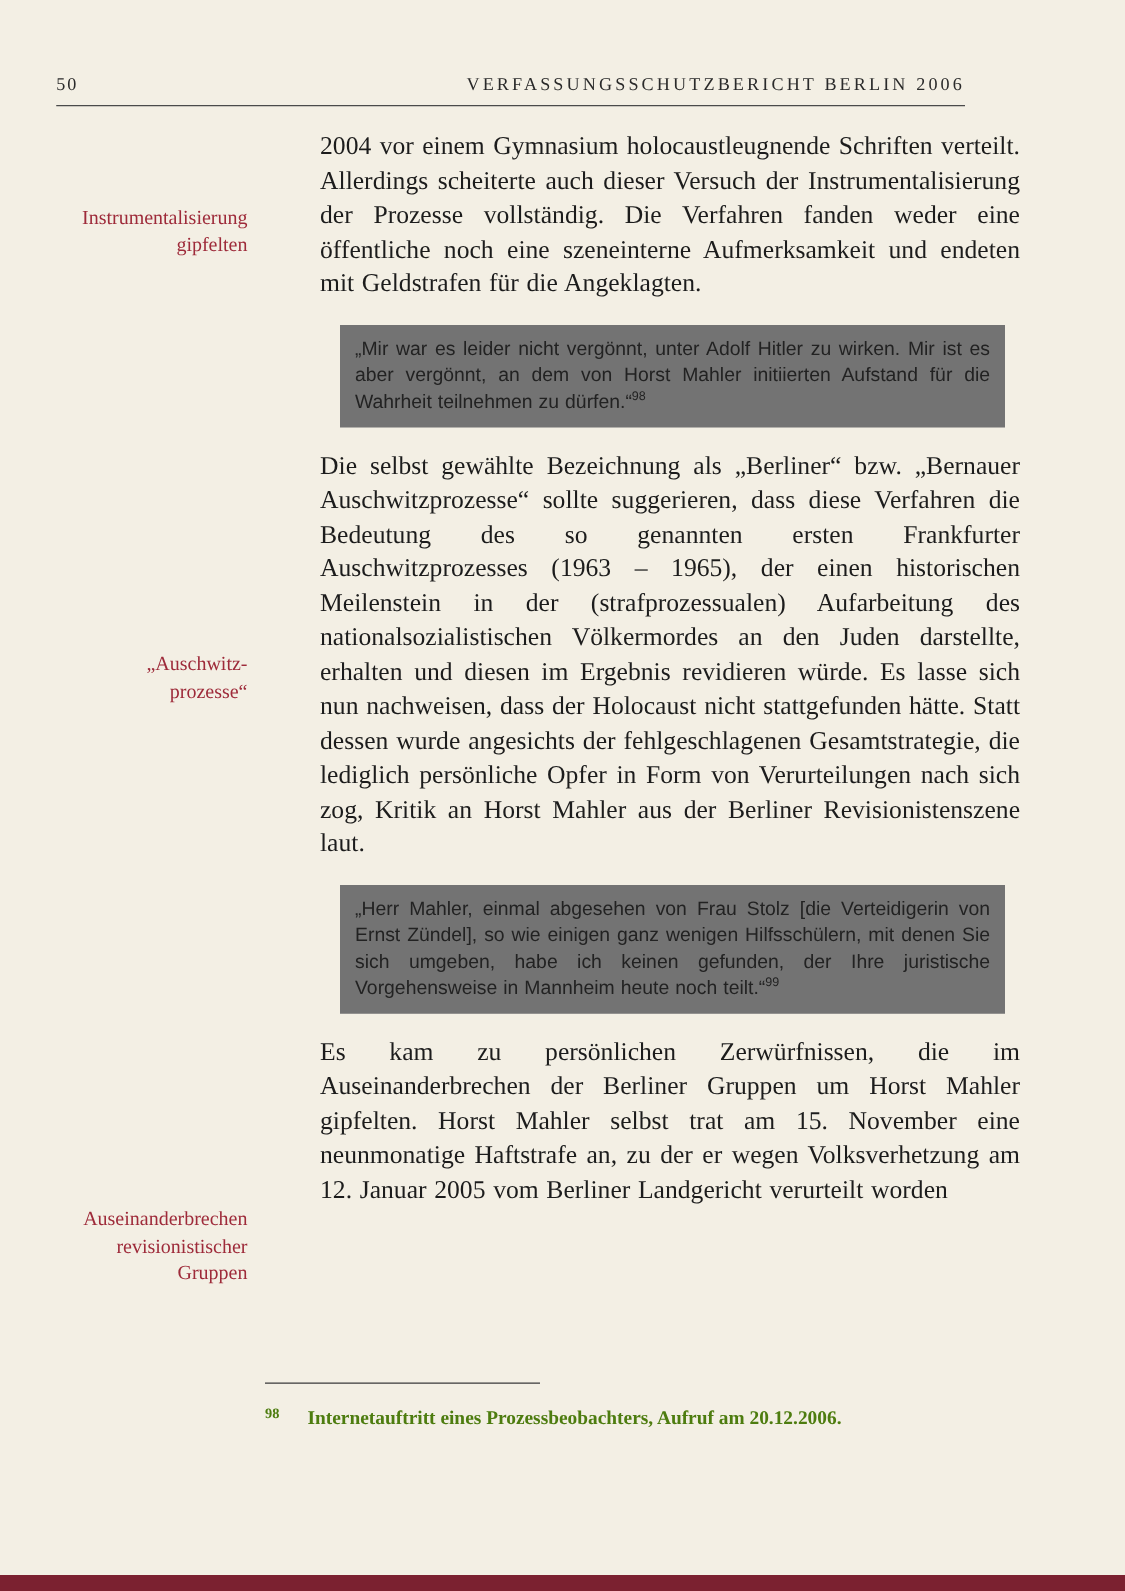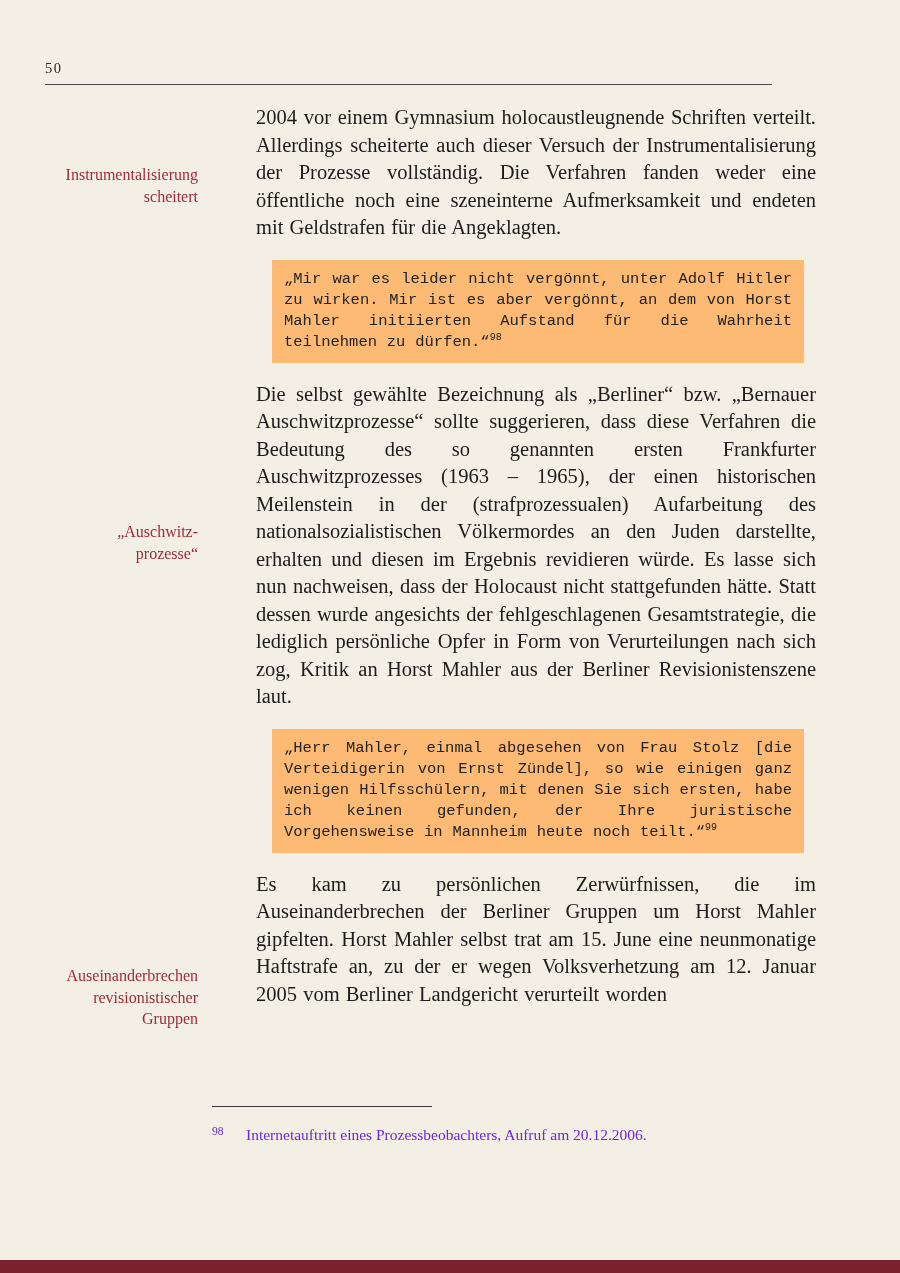--- a/index.html
+++ b/index.html
@@ -72,44 +72,45 @@
   }
   .content p {
     margin: 0 0 11px 0;
   }
 
   
   .quote {
     box-sizing: border-box;
     margin: 18px 0 18px 16px;
     width: 532px;
-    background: #fdba74;
+    background: #737373;
     padding: 9px 12px 10px 12px;
-    font-family: Liberation Mono, monospace;
+    font-family: Liberation Sans, sans-serif;
     font-size: 15.5px;
     line-height: 21px;
     word-spacing: 0.5px;
     text-align: justify;
     color: #222;
   }
   sup.ref {
     font-size: 10px;
     line-height: 0;
     vertical-align: super;
   }
 
   
   .footnotes {
     position: absolute;
     left: 212px;
     top: 1106px;
     width: 560px;
     font-size: 15.5px;
     line-height: 20px;
-    color: #6d28d9;
+    color: #4d7c0f;
+    font-weight: bold;
   }
   .fn-rule {
     width: 220px;
     border-top: 1.5px solid #3a3a3a;
     margin-bottom: 18px;
   }
   .fn {
     margin-bottom: 11px;
   }
   .fn-num {
@@ -129,38 +130,39 @@
     background: #7b2130;
   }
 </style>
 </head>
 <body>
 
 <div class="page">
 
   <div class="header">
     <span class="pagenum">50</span>
+    <span class="title">VERFASSUNGSSCHUTZBERICHT BERLIN 2006</span>
   </div>
   <div class="header-rule"></div>
 
-  <div class="margin-note note-1">Instrumentalisierung scheitert</div>
+  <div class="margin-note note-1">Instrumentalisierung gipfelten</div>
   <div class="margin-note note-3">Auseinanderbrechen revisionistischer Gruppen</div>
   <div class="margin-note note-2">„Auschwitz-
 prozesse“</div>
 
   <div class="content">
     <p>2004 vor einem Gymnasium holocaustleugnende Schriften verteilt. Allerdings scheiterte auch dieser Versuch der Instrumentalisierung der Prozesse vollständig. Die Verfahren fanden weder eine öffentliche noch eine szeneinterne Aufmerksamkeit und endeten mit Geldstrafen für die Angeklagten.</p>
 
     <div class="quote"><span>„Mir war es leider nicht vergönnt, unter Adolf Hitler zu wirken. Mir ist es aber vergönnt, an dem von Horst Mahler initiierten Aufstand für die Wahrheit teilnehmen zu dürfen.“</span><sup class="ref">98</sup></div>
 
     <p>Die selbst gewählte Bezeichnung als „Berliner“ bzw. „Bernauer Auschwitzprozesse“ sollte suggerieren, dass diese Verfahren die Bedeutung des so genannten ersten Frankfurter Auschwitzprozesses (1963 – 1965), der einen historischen Meilenstein in der (strafprozessualen) Aufarbeitung des nationalsozialistischen Völkermordes an den Juden darstellte, erhalten und diesen im Ergebnis revidieren würde. Es lasse sich nun nachweisen, dass der Holocaust nicht stattgefunden hätte. Statt dessen wurde angesichts der fehlgeschlagenen Gesamtstrategie, die lediglich persönliche Opfer in Form von Verurteilungen nach sich zog, Kritik an Horst Mahler aus der Berliner Revisionistenszene laut.</p>
 
-    <div class="quote"><span>„Herr Mahler, einmal abgesehen von Frau Stolz [die Verteidigerin von Ernst Zündel], so wie einigen ganz wenigen Hilfsschülern, mit denen Sie sich ersten, habe ich keinen gefunden, der Ihre juristische Vorgehensweise in Mannheim heute noch teilt.“</span><sup class="ref">99</sup></div>
+    <div class="quote"><span>„Herr Mahler, einmal abgesehen von Frau Stolz [die Verteidigerin von Ernst Zündel], so wie einigen ganz wenigen Hilfsschülern, mit denen Sie sich umgeben, habe ich keinen gefunden, der Ihre juristische Vorgehensweise in Mannheim heute noch teilt.“</span><sup class="ref">99</sup></div>
 
-    <p>Es kam zu persönlichen Zerwürfnissen, die im Auseinanderbrechen der Berliner Gruppen um Horst Mahler gipfelten. Horst Mahler selbst trat am 15. June eine neunmonatige Haftstrafe an, zu der er wegen Volksverhetzung am 12. Januar 2005 vom Berliner Landgericht verurteilt worden</p>
+    <p>Es kam zu persönlichen Zerwürfnissen, die im Auseinanderbrechen der Berliner Gruppen um Horst Mahler gipfelten. Horst Mahler selbst trat am 15. November eine neunmonatige Haftstrafe an, zu der er wegen Volksverhetzung am 12. Januar 2005 vom Berliner Landgericht verurteilt worden</p>
   </div>
 
   <div class="footnotes">
     <div class="fn-rule"></div>
     <div class="fn">
       <span class="fn-num">98</span><span>Internetauftritt eines Prozessbeobachters, Aufruf am 20.12.2006.</span>
     </div>
   </div>
 
   <div class="bottom-bar"></div>

